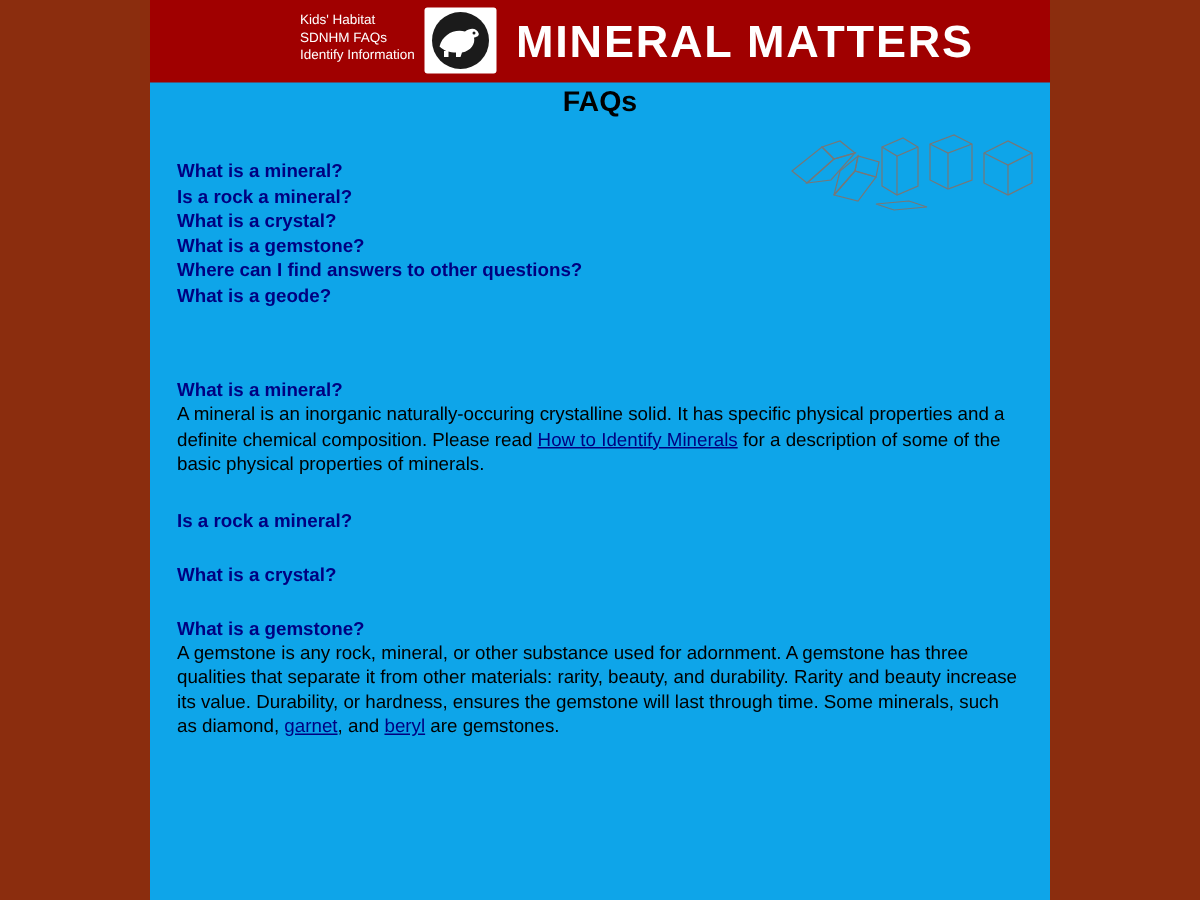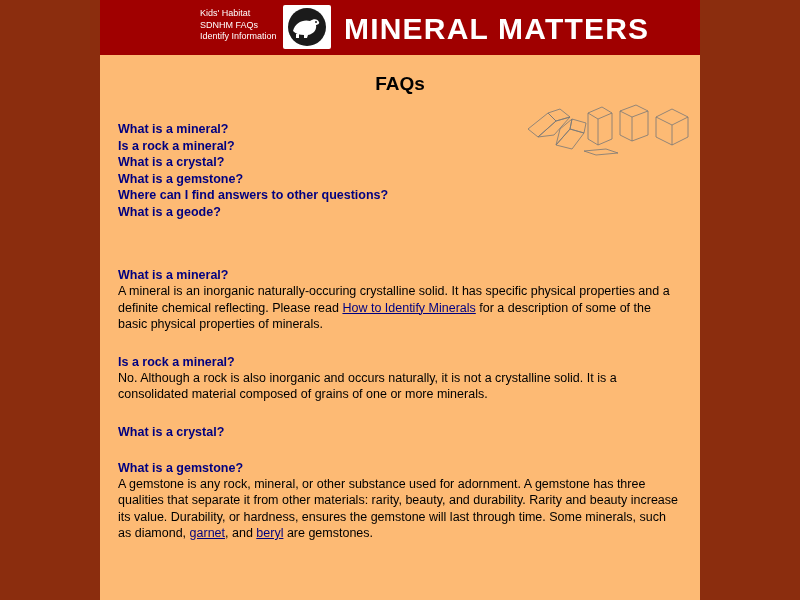--- a/index.html
+++ b/index.html
@@ -12,21 +12,21 @@
     background: #8B2D0E;
     font-family: "Liberation Sans", sans-serif;
     overflow: hidden;
   }
   .page {
     position: absolute;
     left: 100px;
     top: 0;
     width: 600px;
     height: 600px;
-    background: #fdba74;
+    background: #0ea5e9;
     overflow: hidden;
   }
   
   .banner {
     position: relative;
     height: 55px;
     background: #A00000;
     display: flex;
     align-items: center;
   }
@@ -68,21 +68,21 @@
   
   .content {
     padding: 0 18px;
     position: relative;
   }
   .page-title {
     text-align: center;
     font-size: 19px;
     font-weight: bold;
     color: #000000;
-    margin-top: 18px;
+    margin-top: 3px;
     margin-bottom: 4px;
   }
   .toc {
     margin-top: 26px;
     margin-left: 0px;
     font-size: 12.5px;
     font-weight: bold;
     line-height: 16.5px;
   }
   .toc a {
@@ -176,26 +176,25 @@
       <a href="#">What is a crystal?</a>
       <a href="#">What is a gemstone?</a>
       <a href="#">Where can I find answers to other questions?</a>
       <a href="#">What is a geode?</a>
     </div>
 
     <div class="faq spacer-first">
 
       <div class="faq-block">
         <div class="faq-q">What is a mineral?</div>
-        <div class="faq-a"><span>A mineral is an inorganic naturally-occuring crystalline solid. It has specific physical properties and a definite chemical reflecting. Please read </span><a href="#">How to Identify Minerals</a><span> for a description of some of the basic physical properties of minerals.</span></div>
+        <div class="faq-a"><span>A mineral is an inorganic naturally-occuring crystalline solid. It has specific physical properties and a definite chemical composition. Please read </span><a href="#">How to Identify Minerals</a><span> for a description of some of the basic physical properties of minerals.</span></div>
       </div>
 
       <div class="faq-block">
         <div class="faq-q">Is a rock a mineral?</div>
-        <div class="faq-a">No. Although a rock is also inorganic and occurs naturally, it is not a crystalline solid. It is a consolidated material composed of grains of one or more minerals.</div>
       </div>
 
       <div class="faq-block">
         <div class="faq-q">What is a crystal?</div>
       </div>
 
       <div class="faq-block">
         <div class="faq-q">What is a gemstone?</div>
         <div class="faq-a"><span>A gemstone is any rock, mineral, or other substance used for adornment. A gemstone has three qualities that separate it from other materials: rarity, beauty, and durability. Rarity and beauty increase its value. Durability, or hardness, ensures the gemstone will last through time. Some minerals, such as diamond, </span><a href="#">garnet</a><span>, and </span><a href="#">beryl</a><span> are gemstones.</span></div>
       </div>

